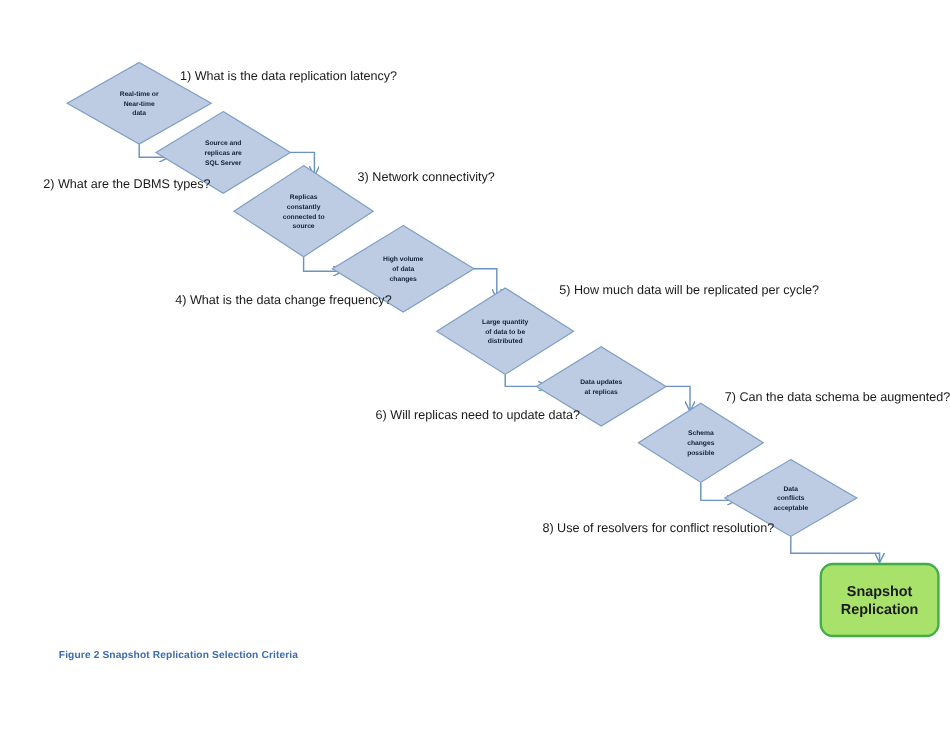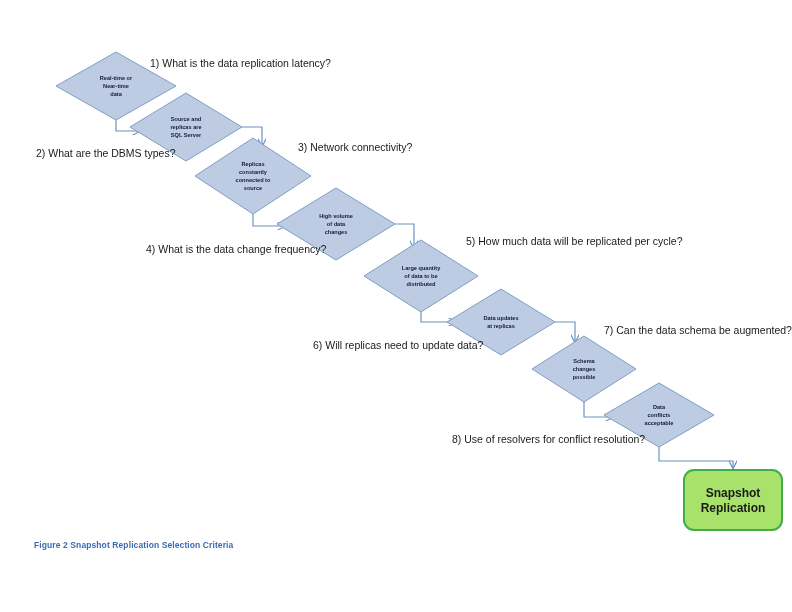--- a/index.html
+++ b/index.html
@@ -40,21 +40,21 @@
     fill:#1a1a1a;
     text-anchor:middle;
   }
   .conn{
     fill:none;
     stroke:#6a93c0;
     stroke-width:1.2;
   }
   .caption{
     position:absolute;
-    left:34px;top:540px;
+    left:49px;top:540px;
     font-family:"Liberation Sans", sans-serif;
     font-size:8.5px;
     font-weight:bold;
     color:#3b6ab3;
     letter-spacing:0.1px;
   }
 </style>
 </head>
 <body>
 

